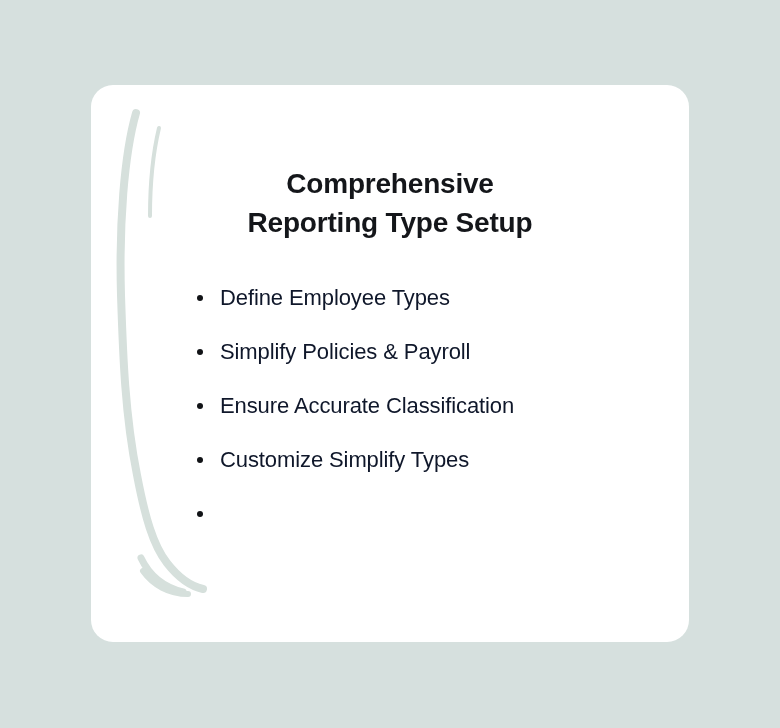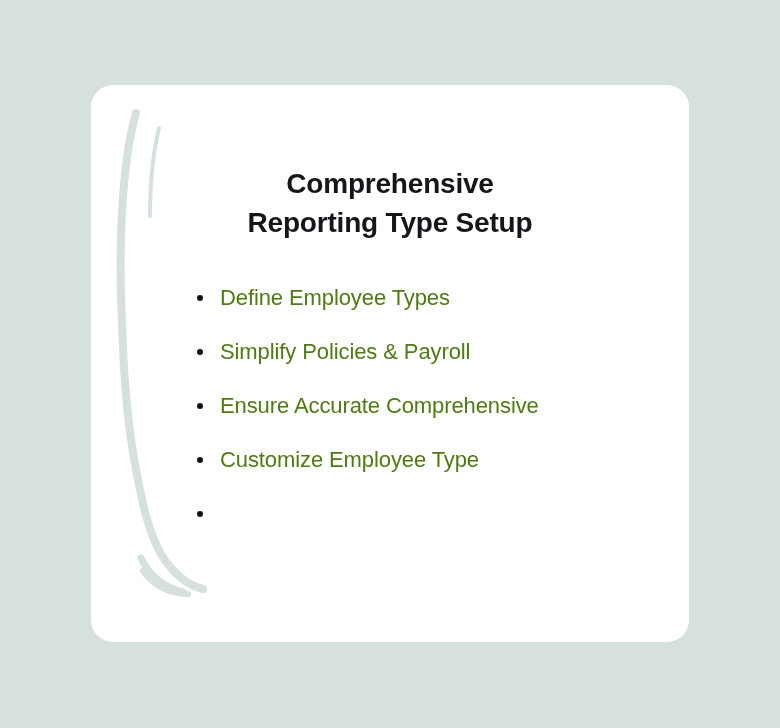--- a/index.html
+++ b/index.html
@@ -73,21 +73,21 @@
     padding: 0;
     list-style: none;
   }
   #bullets li {
     position: relative;
     height: 54px;
     line-height: 54px;
     padding-left: 28px;
     font-size: 22px;
     font-weight: normal;
-    color: #4d7c0f;
+    color: #0f172a;
     white-space: nowrap;
     letter-spacing: -0.1px;
   }
   #bullets li .dot {
     position: absolute;
     left: 5px;
     top: 50%;
     margin-top: -3px;
     width: 6px;
     height: 6px;
@@ -133,25 +133,25 @@
       <li>
         <span class="dot"></span>
         <span class="txt">Define Employee Types</span>
       </li>
       <li>
         <span class="dot"></span>
         <span class="txt">Simplify Policies &amp; Payroll</span>
       </li>
       <li>
         <span class="dot"></span>
-        <span class="txt">Ensure Accurate Comprehensive</span>
+        <span class="txt">Ensure Accurate Classification</span>
       </li>
       <li>
         <span class="dot"></span>
-        <span class="txt">Customize Employee Type</span>
+        <span class="txt">Customize Simplify Types</span>
       </li>
       <li>
         <span class="dot"></span>
       </li>
     </ul>
 
   </div>
 </div>
 
 </body></html>

